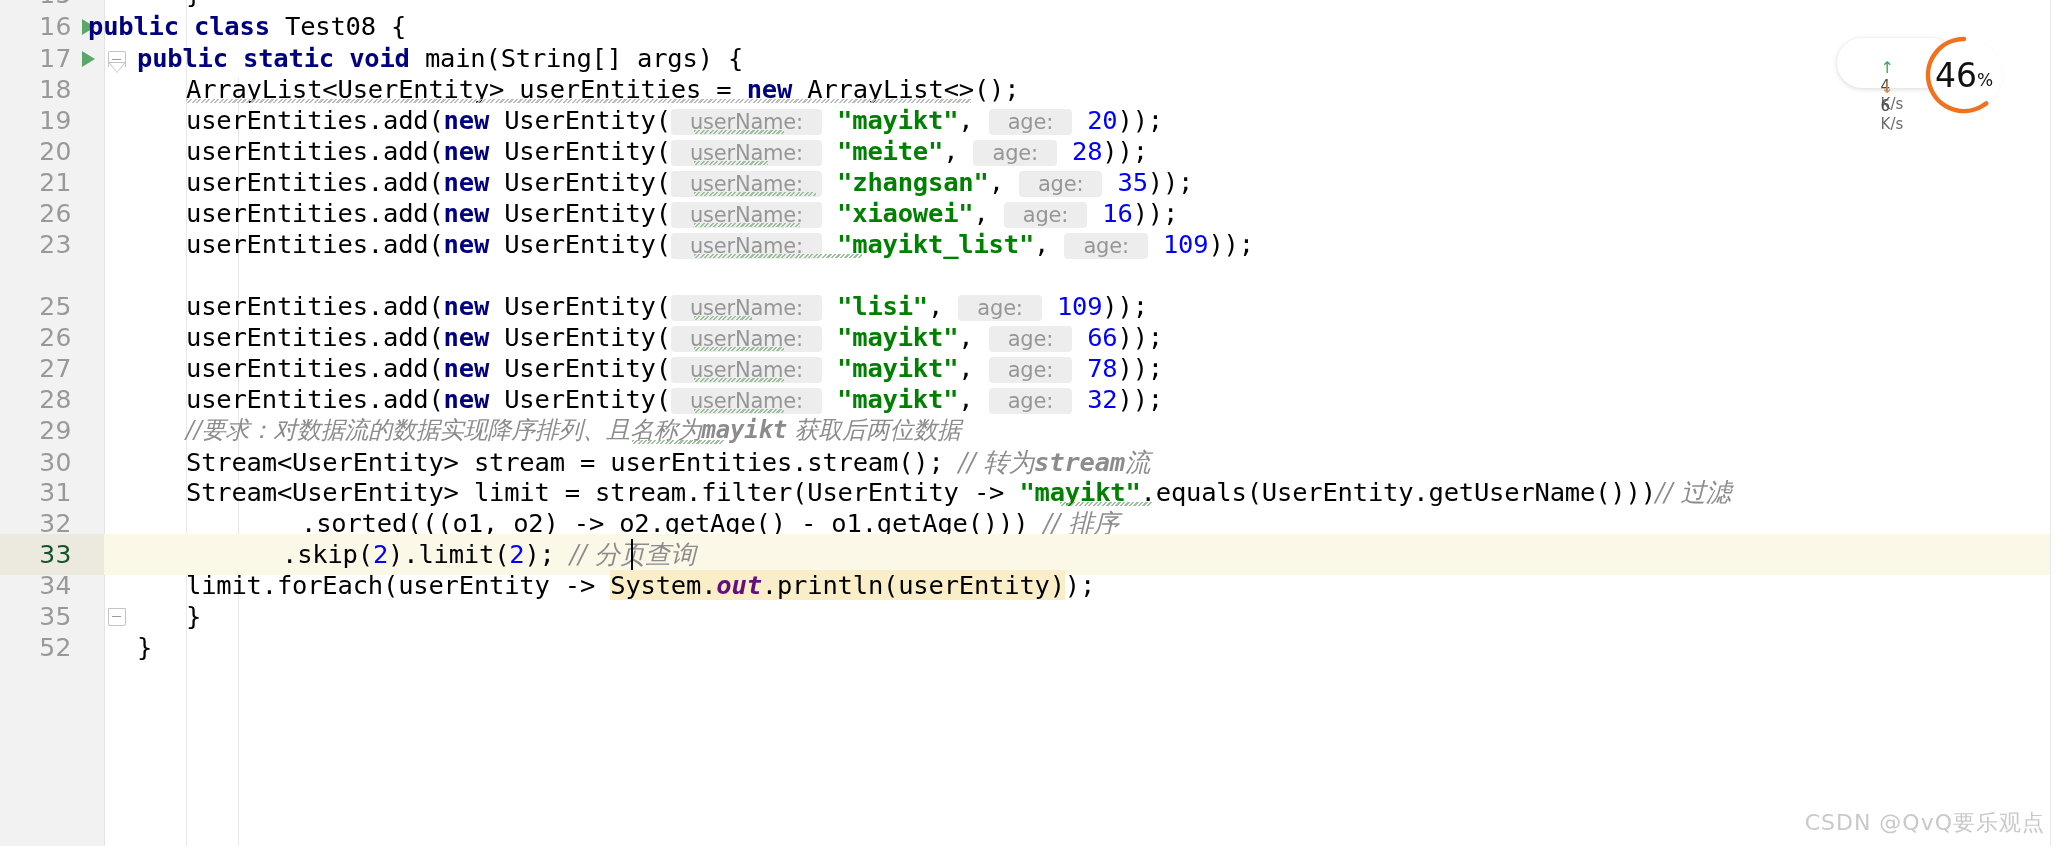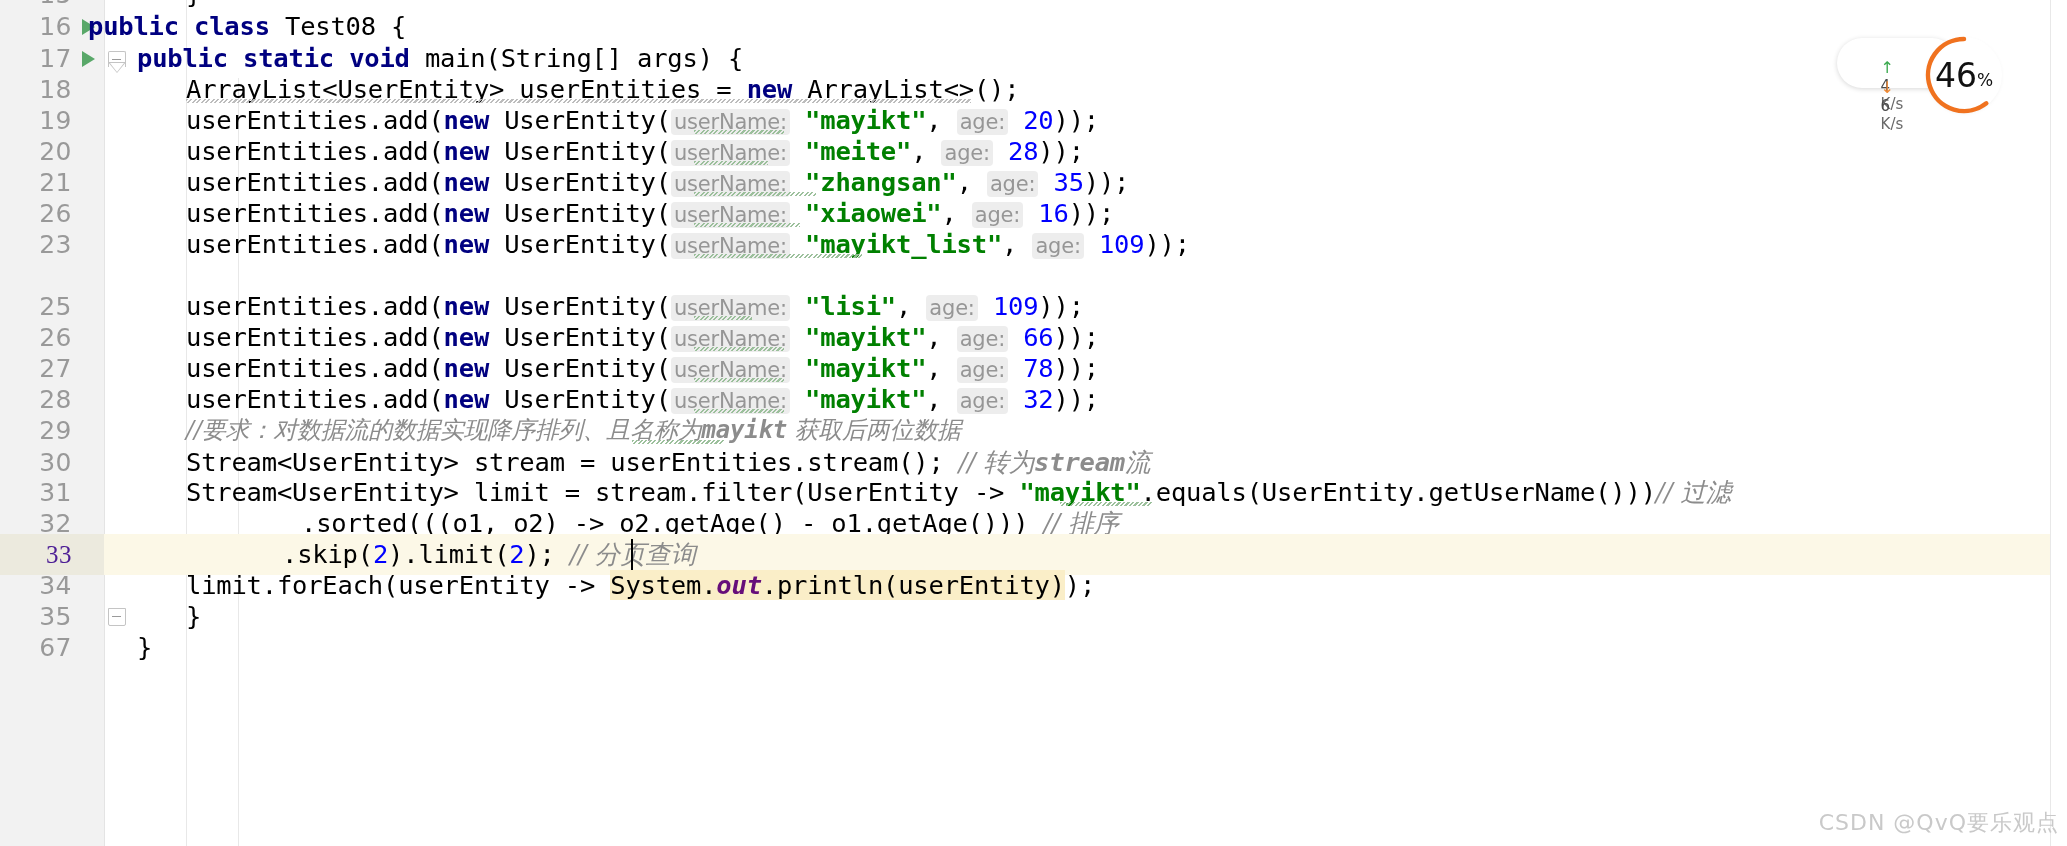--- a/index.html
+++ b/index.html
@@ -55,21 +55,21 @@
   .line .ln {
     position: absolute;
     left: 0;
     width: 72px;
     text-align: right;
     color: #999999;
     font-family: "DejaVu Sans", "Liberation Sans", sans-serif;
     font-size: 25px;
     letter-spacing: 0.5px;
   }
-  .line.current .ln { color: #4c1d95; font-family: Liberation Serif, serif; }
+  .line.current .ln { color: #14532d; }
 
   .run-marker {
     position: absolute;
     left: 82px;
     top: 50%;
     transform: translateY(-50%);
     width: 0; height: 0;
     border-left: 13px solid #59a869;
     border-top: 8px solid transparent;
     border-bottom: 8px solid transparent;
@@ -136,21 +136,21 @@
   .num     { color: #0000ff; }
   .fieldst { color: #660e7a; font-style: italic; font-weight: bold; }
   .cmt     { color: #8c8c8c; font-style: italic;
              font-family: "DejaVu Serif", "Liberation Serif", serif; }
   .cmt b   { font-family: "DejaVu Sans Mono", "Liberation Mono", monospace;
              font-weight: bold; font-style: italic; }
   .hint {
     color: #969696;
     background: #ededed;
     border-radius: 4px;
-    padding: 1px 3px;
+    padding: 1px 19px;
     font-family: "DejaVu Sans", "Liberation Sans", sans-serif;
     font-size: 21px;
     font-style: normal;
   }
   .hl-yellow { background: #faeec8; }
 
   
   .sq {
     position: absolute;
     height: 4px;
@@ -252,21 +252,21 @@
     position: absolute;
     right: 0; top: 0;
     width: 16px; height: 846px;
     background: #ffffff;
     border-left: 1px solid #e8e8e8;
   }
 
   
   .watermark {
     position: absolute;
-    right: 8px;
+    right: 22px;
     bottom: 8px;
     font-family: "DejaVu Sans", "Liberation Sans", sans-serif;
     font-size: 22px;
     color: #c9c9c9;
     letter-spacing: 1px;
   }
 
   
   .cut-top { overflow: hidden; }
 </style>
@@ -404,21 +404,21 @@
 
   <div class="line" style="top:596px;">
     <span class="ln">35</span>
     <span class="fold-icon bot">
         <span class="minus"></span>
       </span>
     <span class="code" style="left:186px;">}</span>
   </div>
 
   <div class="line cut-top" style="top:627px;">
-    <span class="ln">67</span>
+    <span class="ln">52</span>
     <span class="code" style="left:137px;">}</span>
   </div>
 
   <div class="right-strip"></div>
 
   <div class="perf">
     <div class="perf-pill"></div>
     <div class="perf-row up">
       <span class="arrow-up">↑</span>
       <span class="val">4</span>

